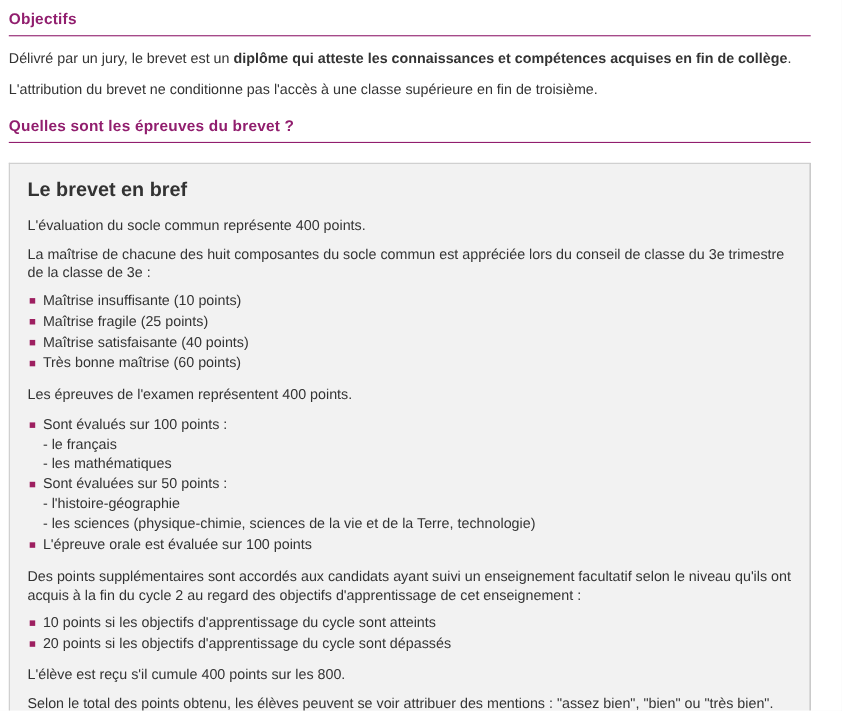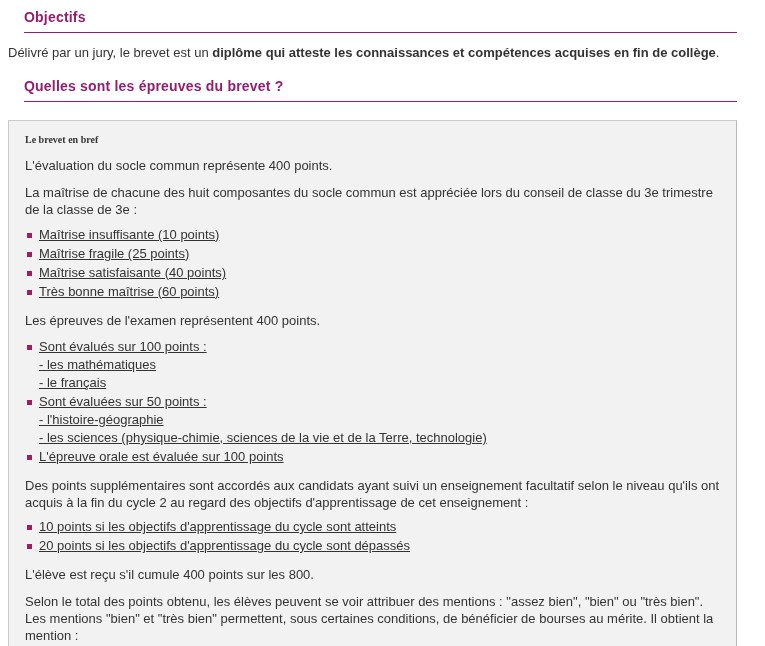--- a/index.html
+++ b/index.html
@@ -26,55 +26,53 @@
     overflow: hidden;
   }
   .page {
     padding: 8px 20px 10px 8px;
     width: 757px;
   }
   h2.section-heading {
     color: var(--accent);
     font-size: 14px;
     font-weight: bold;
-    margin: 0 0 12px 16px;
+    margin: 0 0 12px 0;
     padding-bottom: 6px;
     border-bottom: 1px solid var(--accent);
     letter-spacing: 0.2px;
   }
   h2.second { margin-top: 15px; }
   p { margin: 8px 0; }
   .intro p { margin: 11px 0; }
   .info-box {
     background: var(--box-bg);
     border: 1px solid var(--box-border);
     border-right-color: #b8b8b8;
     padding: 12px 16px 16px 16px;
     margin-top: 18px;
   }
   .box-title {
     font-weight: bold;
-    font-size: 10px;
+    font-size: 18px;
     margin: 0 0 11px 0;
-    font-family: Liberation Serif, serif;
   }
   .bold-heading {
     font-weight: normal;
     margin: 12px 0 10px 0;
   }
   ul.square-list {
     list-style: none;
     margin: 8px 0 12px 0;
     padding: 0;
   }
   ul.square-list li {
     position: relative;
     padding-left: 14px;
     margin: 2px 0;
-    text-decoration: underline;
   }
   ul.square-list li::before {
     content: "";
     position: absolute;
     left: 2px;
     top: 6px;
     width: 5px;
     height: 5px;
     background: var(--bullet);
   }
@@ -82,20 +80,21 @@
   b, .b { font-weight: bold; text-align: center; }
 </style>
 </head>
 <body>
 
 <div class="page">
 
   <div class="intro">
     <h2 class="section-heading">Objectifs</h2>
     <p><span>Délivré par un jury, le brevet est un </span><b>diplôme qui atteste les connaissances et compétences acquises en fin de collège</b><span>.</span></p>
+    <p>L'attribution du brevet ne conditionne pas l'accès à une classe supérieure en fin de troisième.</p>
   </div>
 
   <div>
     <h2 class="section-heading second">Quelles sont les épreuves du brevet ?</h2>
 
     <div class="info-box">
       <div class="box-title">Le brevet en bref</div>
 
       <p class="bold-heading">L'évaluation du socle commun représente 400 points.</p>
       <p>La maîtrise de chacune des huit composantes du socle commun est appréciée lors du conseil de classe du 3e trimestre de la classe de 3e :</p>
@@ -105,22 +104,22 @@
         <li>Maîtrise fragile (25 points)</li>
         <li>Maîtrise satisfaisante (40 points)</li>
         <li>Très bonne maîtrise (60 points)</li>
       </ul>
 
       <p class="bold-heading">Les épreuves de l'examen représentent 400 points.</p>
 
       <ul class="square-list">
         <li>
           <span>Sont évalués sur 100 points :</span>
+          <div class="sub-line">- le français</div>
           <div class="sub-line">- les mathématiques</div>
-          <div class="sub-line">- le français</div>
         </li>
         <li>
           <span>Sont évaluées sur 50 points :</span>
           <div class="sub-line">- l'histoire-géographie</div>
           <div class="sub-line">- les sciences (physique-chimie, sciences de la vie et de la Terre, technologie)</div>
         </li>
         <li>
           <span>L'épreuve orale est évaluée sur 100 points</span>
         </li>
       </ul>

